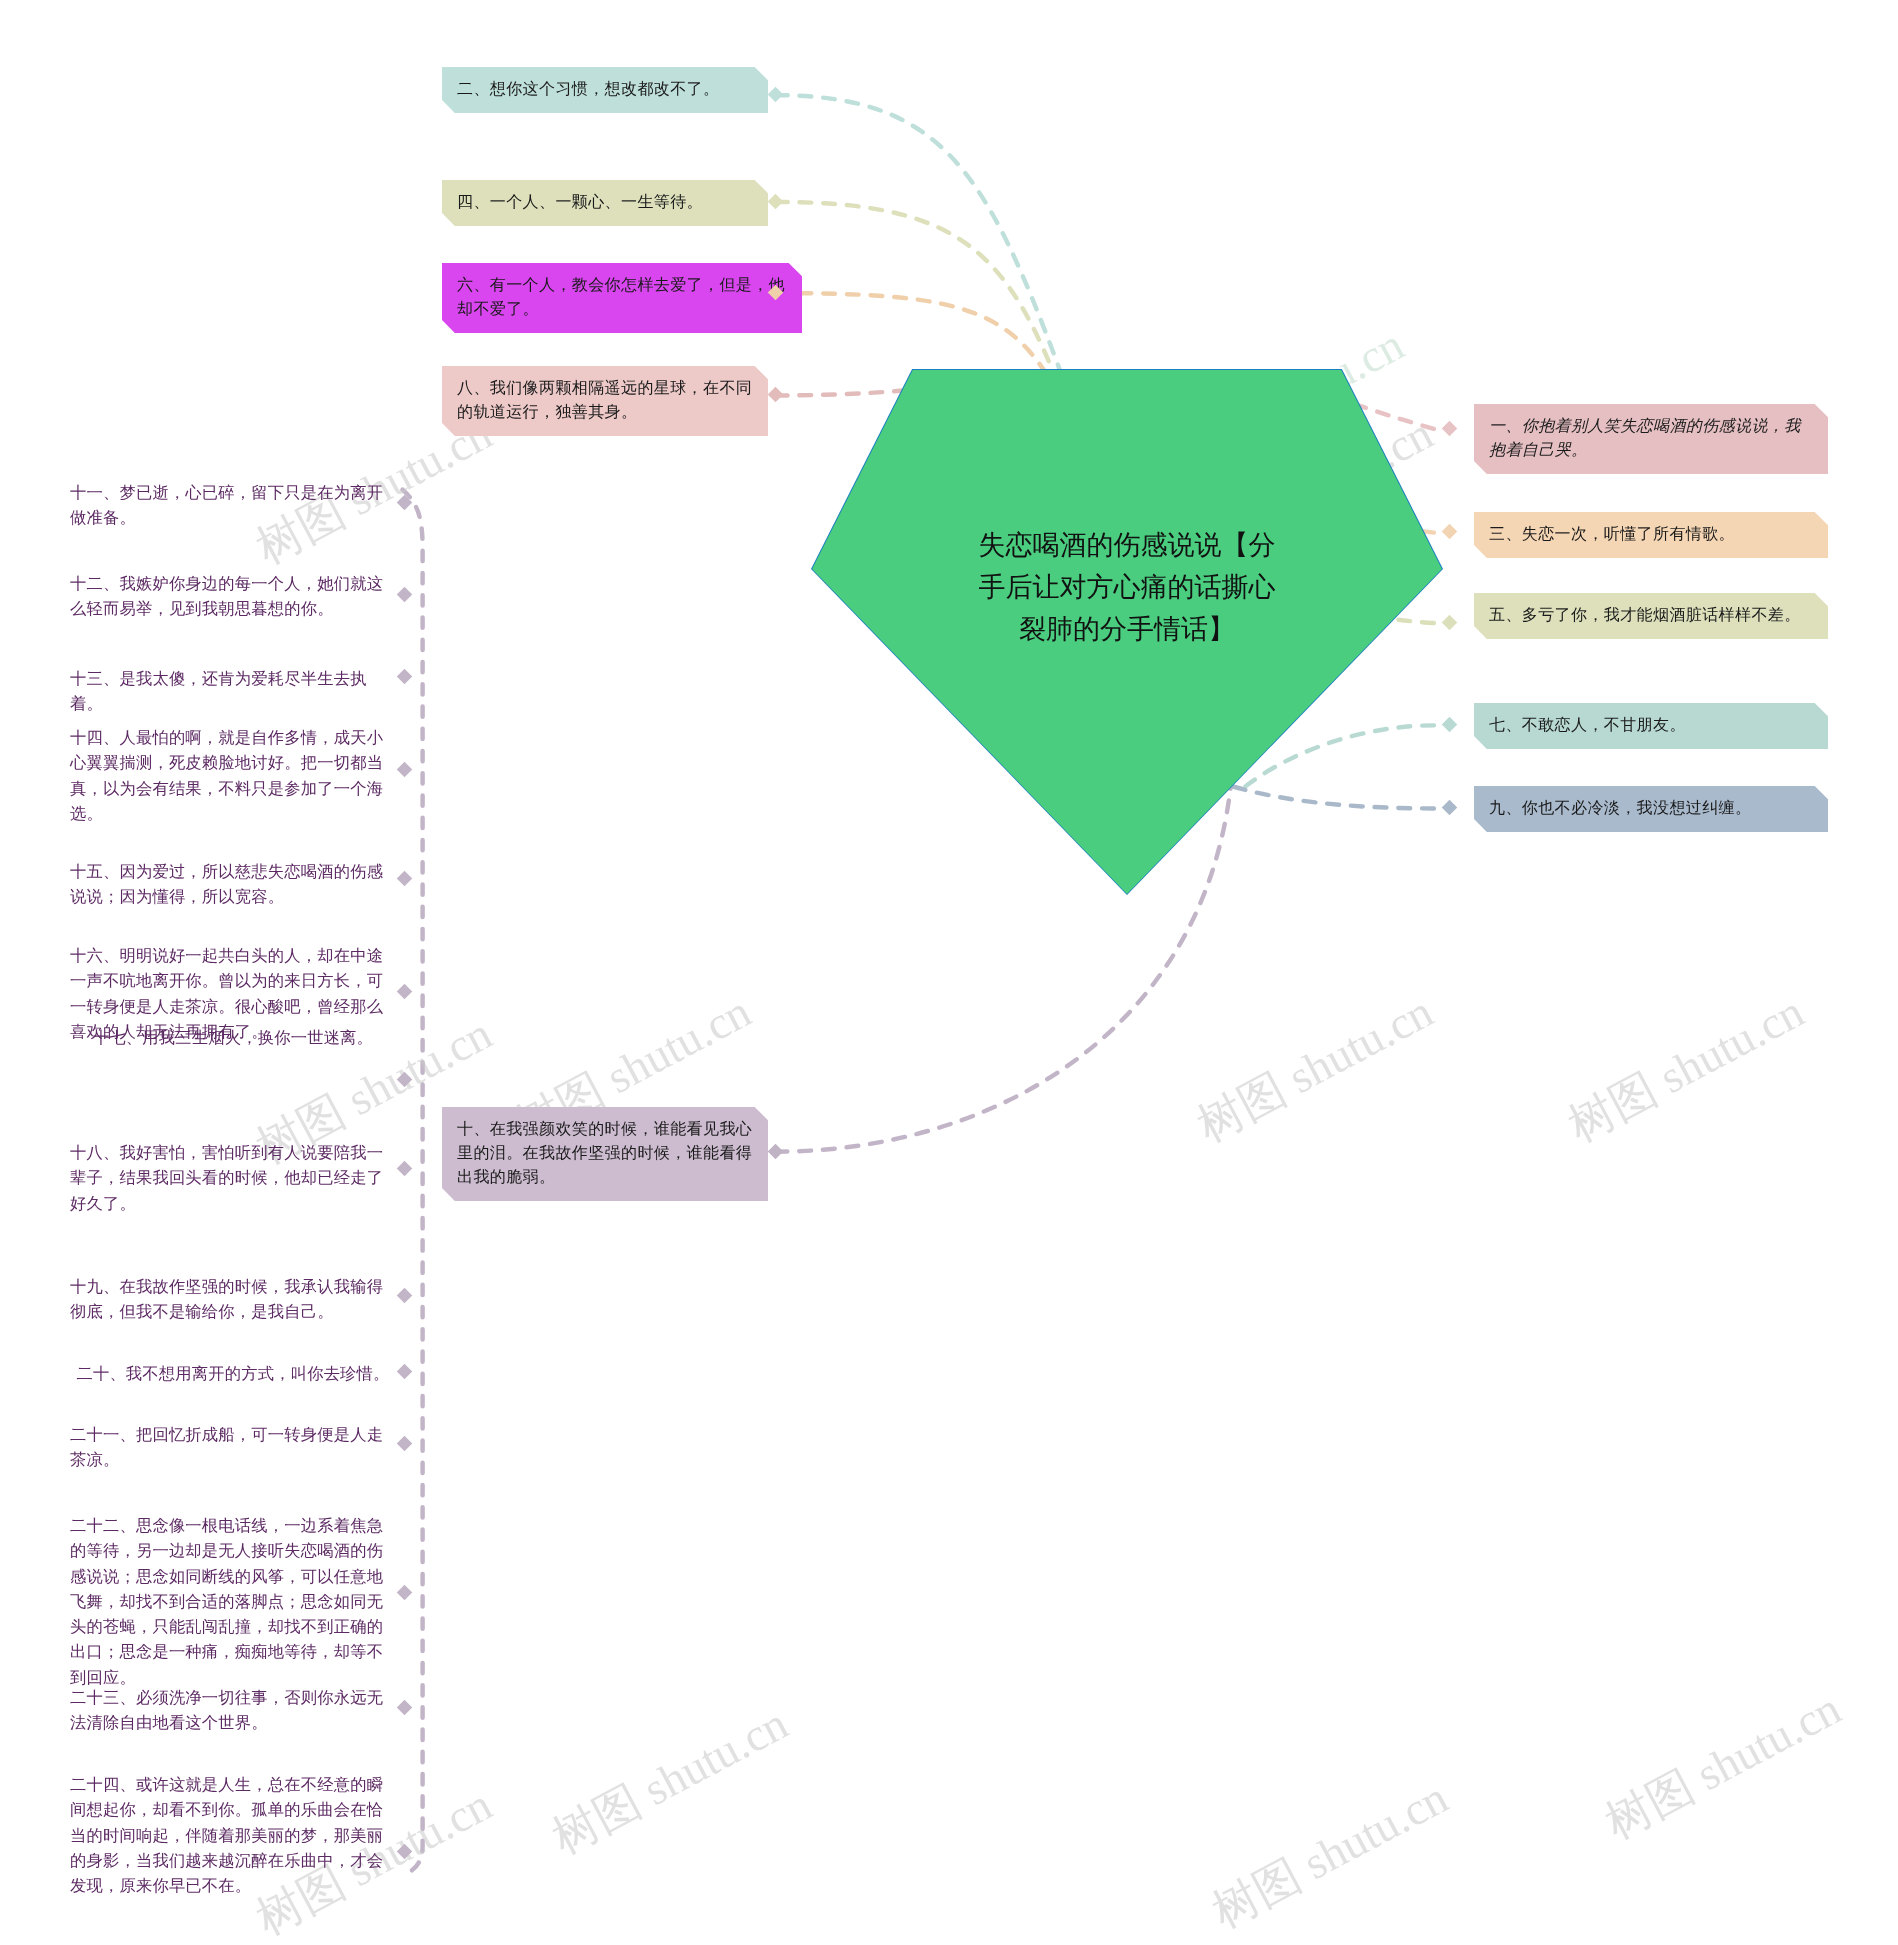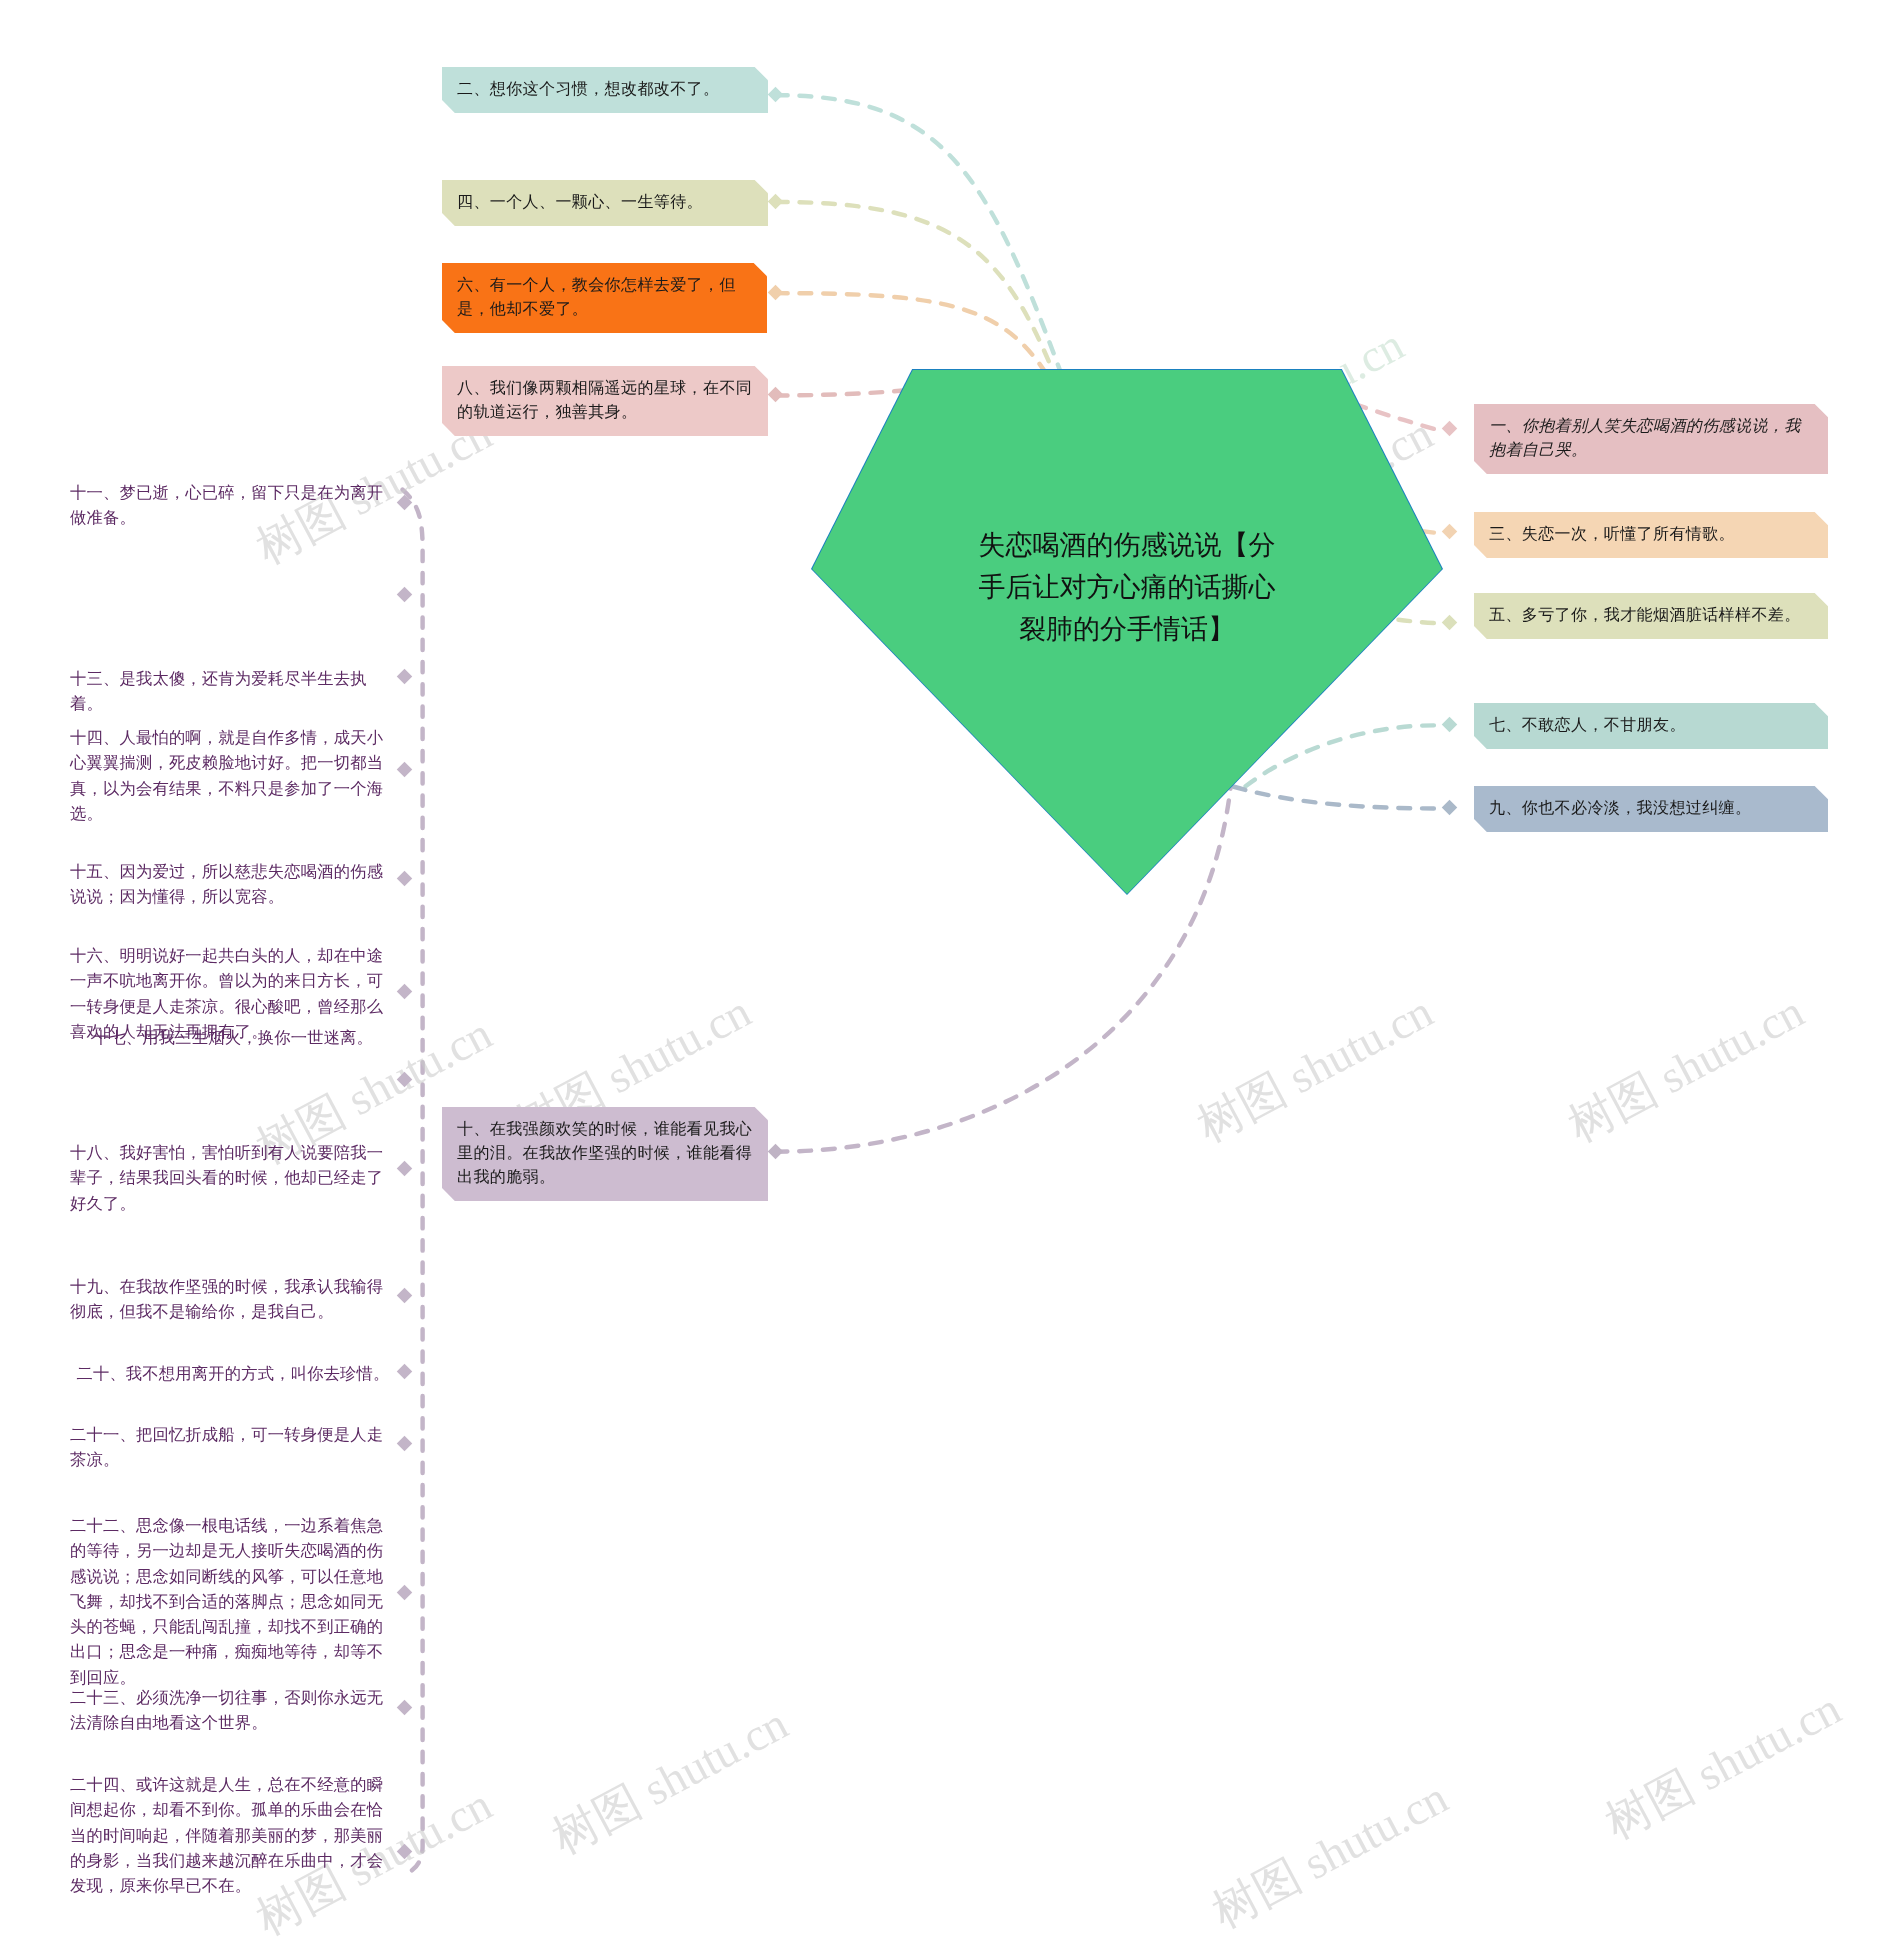--- a/index.html
+++ b/index.html
@@ -127,21 +127,21 @@
   <div class="node" style="left:442px;top:67px;width:326px;background:#bfe0da;">
     <span>二、想你这个习惯，想改都改不了。</span>
   </div>
   <span class="dia" style="left:770px;top:89px;background:#bfe0da;"></span>
 
   <div class="node" style="left:442px;top:180px;width:326px;background:#dde0bb;">
     <span>四、一个人、一颗心、一生等待。</span>
   </div>
   <span class="dia" style="left:770px;top:196px;background:#dde0bb;"></span>
 
-  <div class="node" style="left:442px;top:263px;width:325px;background:#f97316;">
+  <div class="node" style="left:442px;top:263px;width:360px;background:#d946ef;">
     <span>六、有一个人，教会你怎样去爱了，但是，他却不爱了。</span>
   </div>
   <span class="dia" style="left:770px;top:287px;background:#f0cfab;"></span>
 
   <div class="node" style="left:442px;top:366px;width:326px;background:#edc9c8;">
     <span>八、我们像两颗相隔遥远的星球，在不同的轨道运行，独善其身。</span>
   </div>
   <span class="dia" style="left:770px;top:389px;background:#e2bcbb;"></span>
 
   <div class="node" style="left:442px;top:1107px;width:326px;background:#cdbcd0;">
@@ -172,20 +172,23 @@
   <div class="node" style="left:1474px;top:786px;width:354px;background:#a9bacd;">
     <span>九、你也不必冷淡，我没想过纠缠。</span>
   </div>
   <span class="dia" style="left:1444px;top:802px;background:#aab9c9;"></span>
 
   <div class="txt" style="left:70px;top:480px;width:326px;">
     <span>十一、梦已逝，心已碎，留下只是在为离开做准备。</span>
   </div>
   <span class="dia" style="left:399px;top:497px;background:#c3b5c8;"></span>
 
+  <div class="txt" style="left:70px;top:571px;width:326px;">
+    <span>十二、我嫉妒你身边的每一个人，她们就这么轻而易举，见到我朝思暮想的你。</span>
+  </div>
   <span class="dia" style="left:399px;top:589px;background:#c3b5c8;"></span>
 
   <div class="txt" style="left:70px;top:666px;width:326px;">
     <span>十三、是我太傻，还肯为爱耗尽半生去执着。</span>
   </div>
   <span class="dia" style="left:399px;top:671px;background:#c3b5c8;"></span>
 
   <div class="txt" style="left:70px;top:725px;width:326px;">
     <span>十四、人最怕的啊，就是自作多情，成天小心翼翼揣测，死皮赖脸地讨好。把一切都当真，以为会有结果，不料只是参加了一个海选。</span>
   </div>

